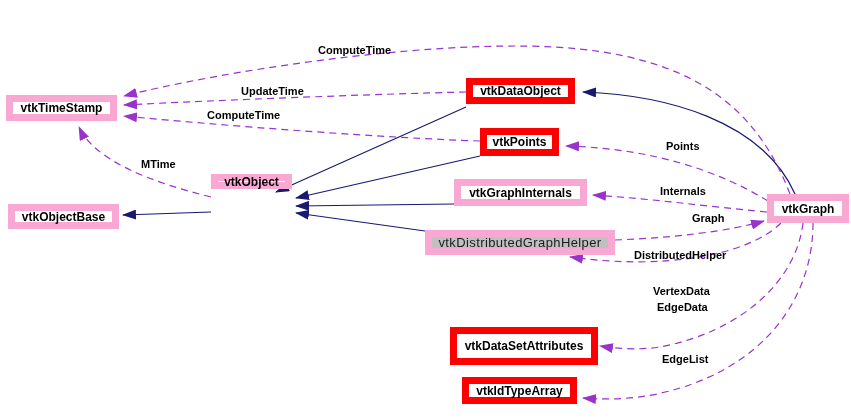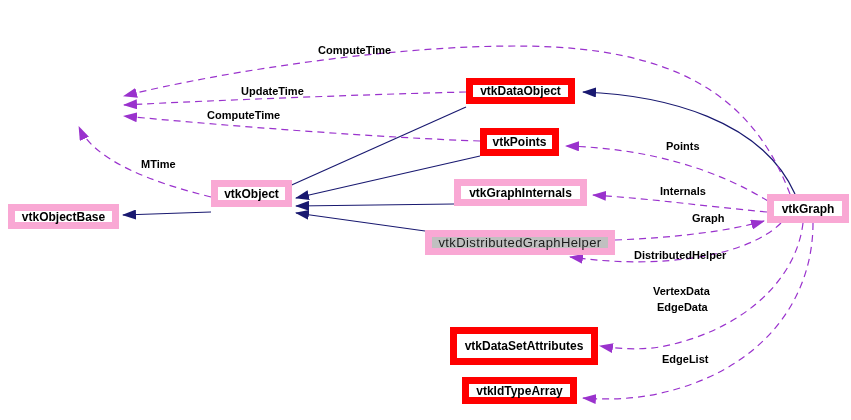--- a/index.html
+++ b/index.html
@@ -63,26 +63,29 @@
     <path d="M480,141 C388,138 226,126 124,116" stroke="#9a32cd" fill="none" stroke-width="1.2" stroke-dasharray="7,5" marker-end="url(#mPur)"></path>
     <path d="M211,197 C150,182 94,160 79,127" stroke="#9a32cd" fill="none" stroke-width="1.2" stroke-dasharray="7,5" marker-end="url(#mPur)"></path>
     <path d="M768,201 C714,168 645,148 566,146" stroke="#9a32cd" fill="none" stroke-width="1.2" stroke-dasharray="7,5" marker-end="url(#mPur)"></path>
     <path d="M767,212 C702,206 655,199 593,195" stroke="#9a32cd" fill="none" stroke-width="1.2" stroke-dasharray="7,5" marker-end="url(#mPur)"></path>
     <path d="M615,240 C672,238 730,231 764,221" stroke="#9a32cd" fill="none" stroke-width="1.2" stroke-dasharray="7,5" marker-end="url(#mPur)"></path>
     <path d="M781,223 C748,256 662,270 570,257" stroke="#9a32cd" fill="none" stroke-width="1.2" stroke-dasharray="7,5" marker-end="url(#mPur)"></path>
     <path d="M803,223 C796,282 740,332 660,347 C640,350 618,349 600,346" stroke="#9a32cd" fill="none" stroke-width="1.2" stroke-dasharray="7,5" marker-end="url(#mPur)"></path>
     <path d="M813,223 C813,302 760,372 657,394 C632,399 608,400 583,398" stroke="#9a32cd" fill="none" stroke-width="1.2" stroke-dasharray="7,5" marker-end="url(#mPur)"></path>
   </svg>
 
+  <div class="node" style="left:6px; top:95px; width:111px; height:26px;">
+    <span>vtkTimeStamp</span>
+  </div>
 
   <div class="node" style="left:8px; top:204px; width:111px; height:25px;">
     <span>vtkObjectBase</span>
   </div>
 
-  <div class="node" style="left:211px; top:180px; width:81px; height:27px;">
+  <div class="node" style="left:211px; top:174px; width:81px; height:15px;">
     <span>vtkObject</span>
   </div>
 
   <div class="node red" style="left:466px; top:78px; width:109px; height:26px;">
     <span>vtkDataObject</span>
   </div>
 
   <div class="node red" style="left:480px; top:128px; width:79px; height:28px;">
     <span>vtkPoints</span>
   </div>

